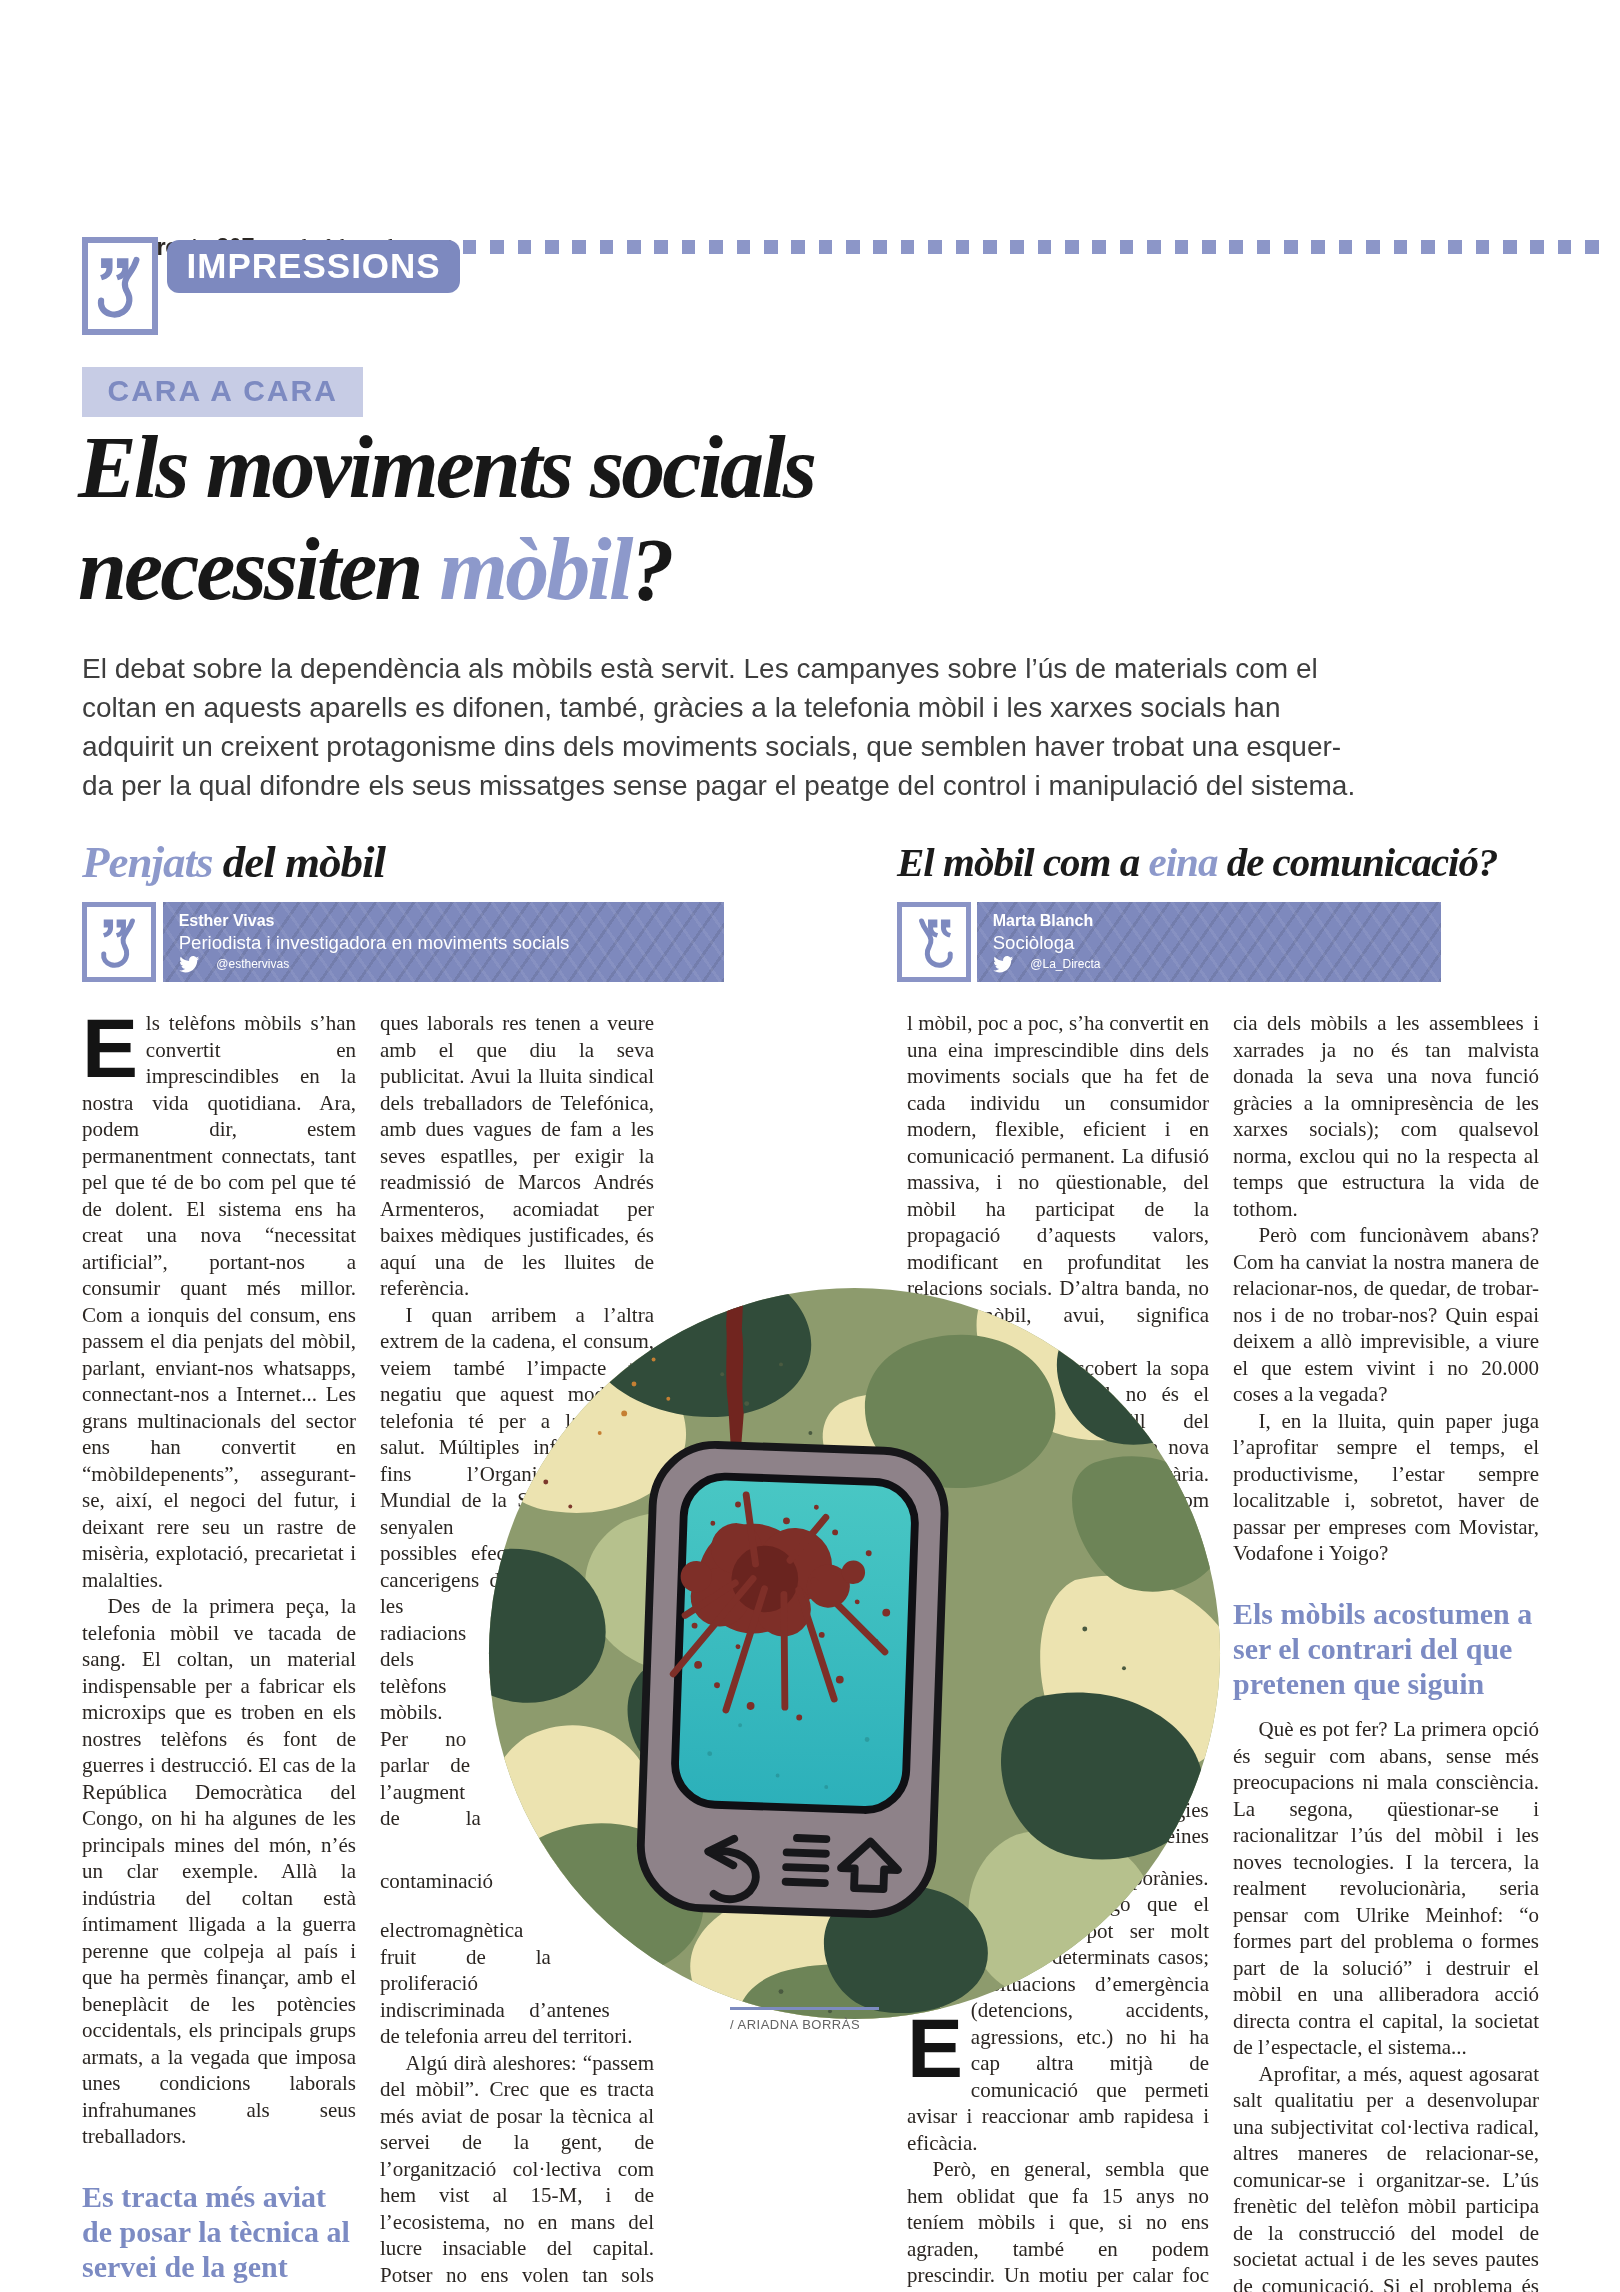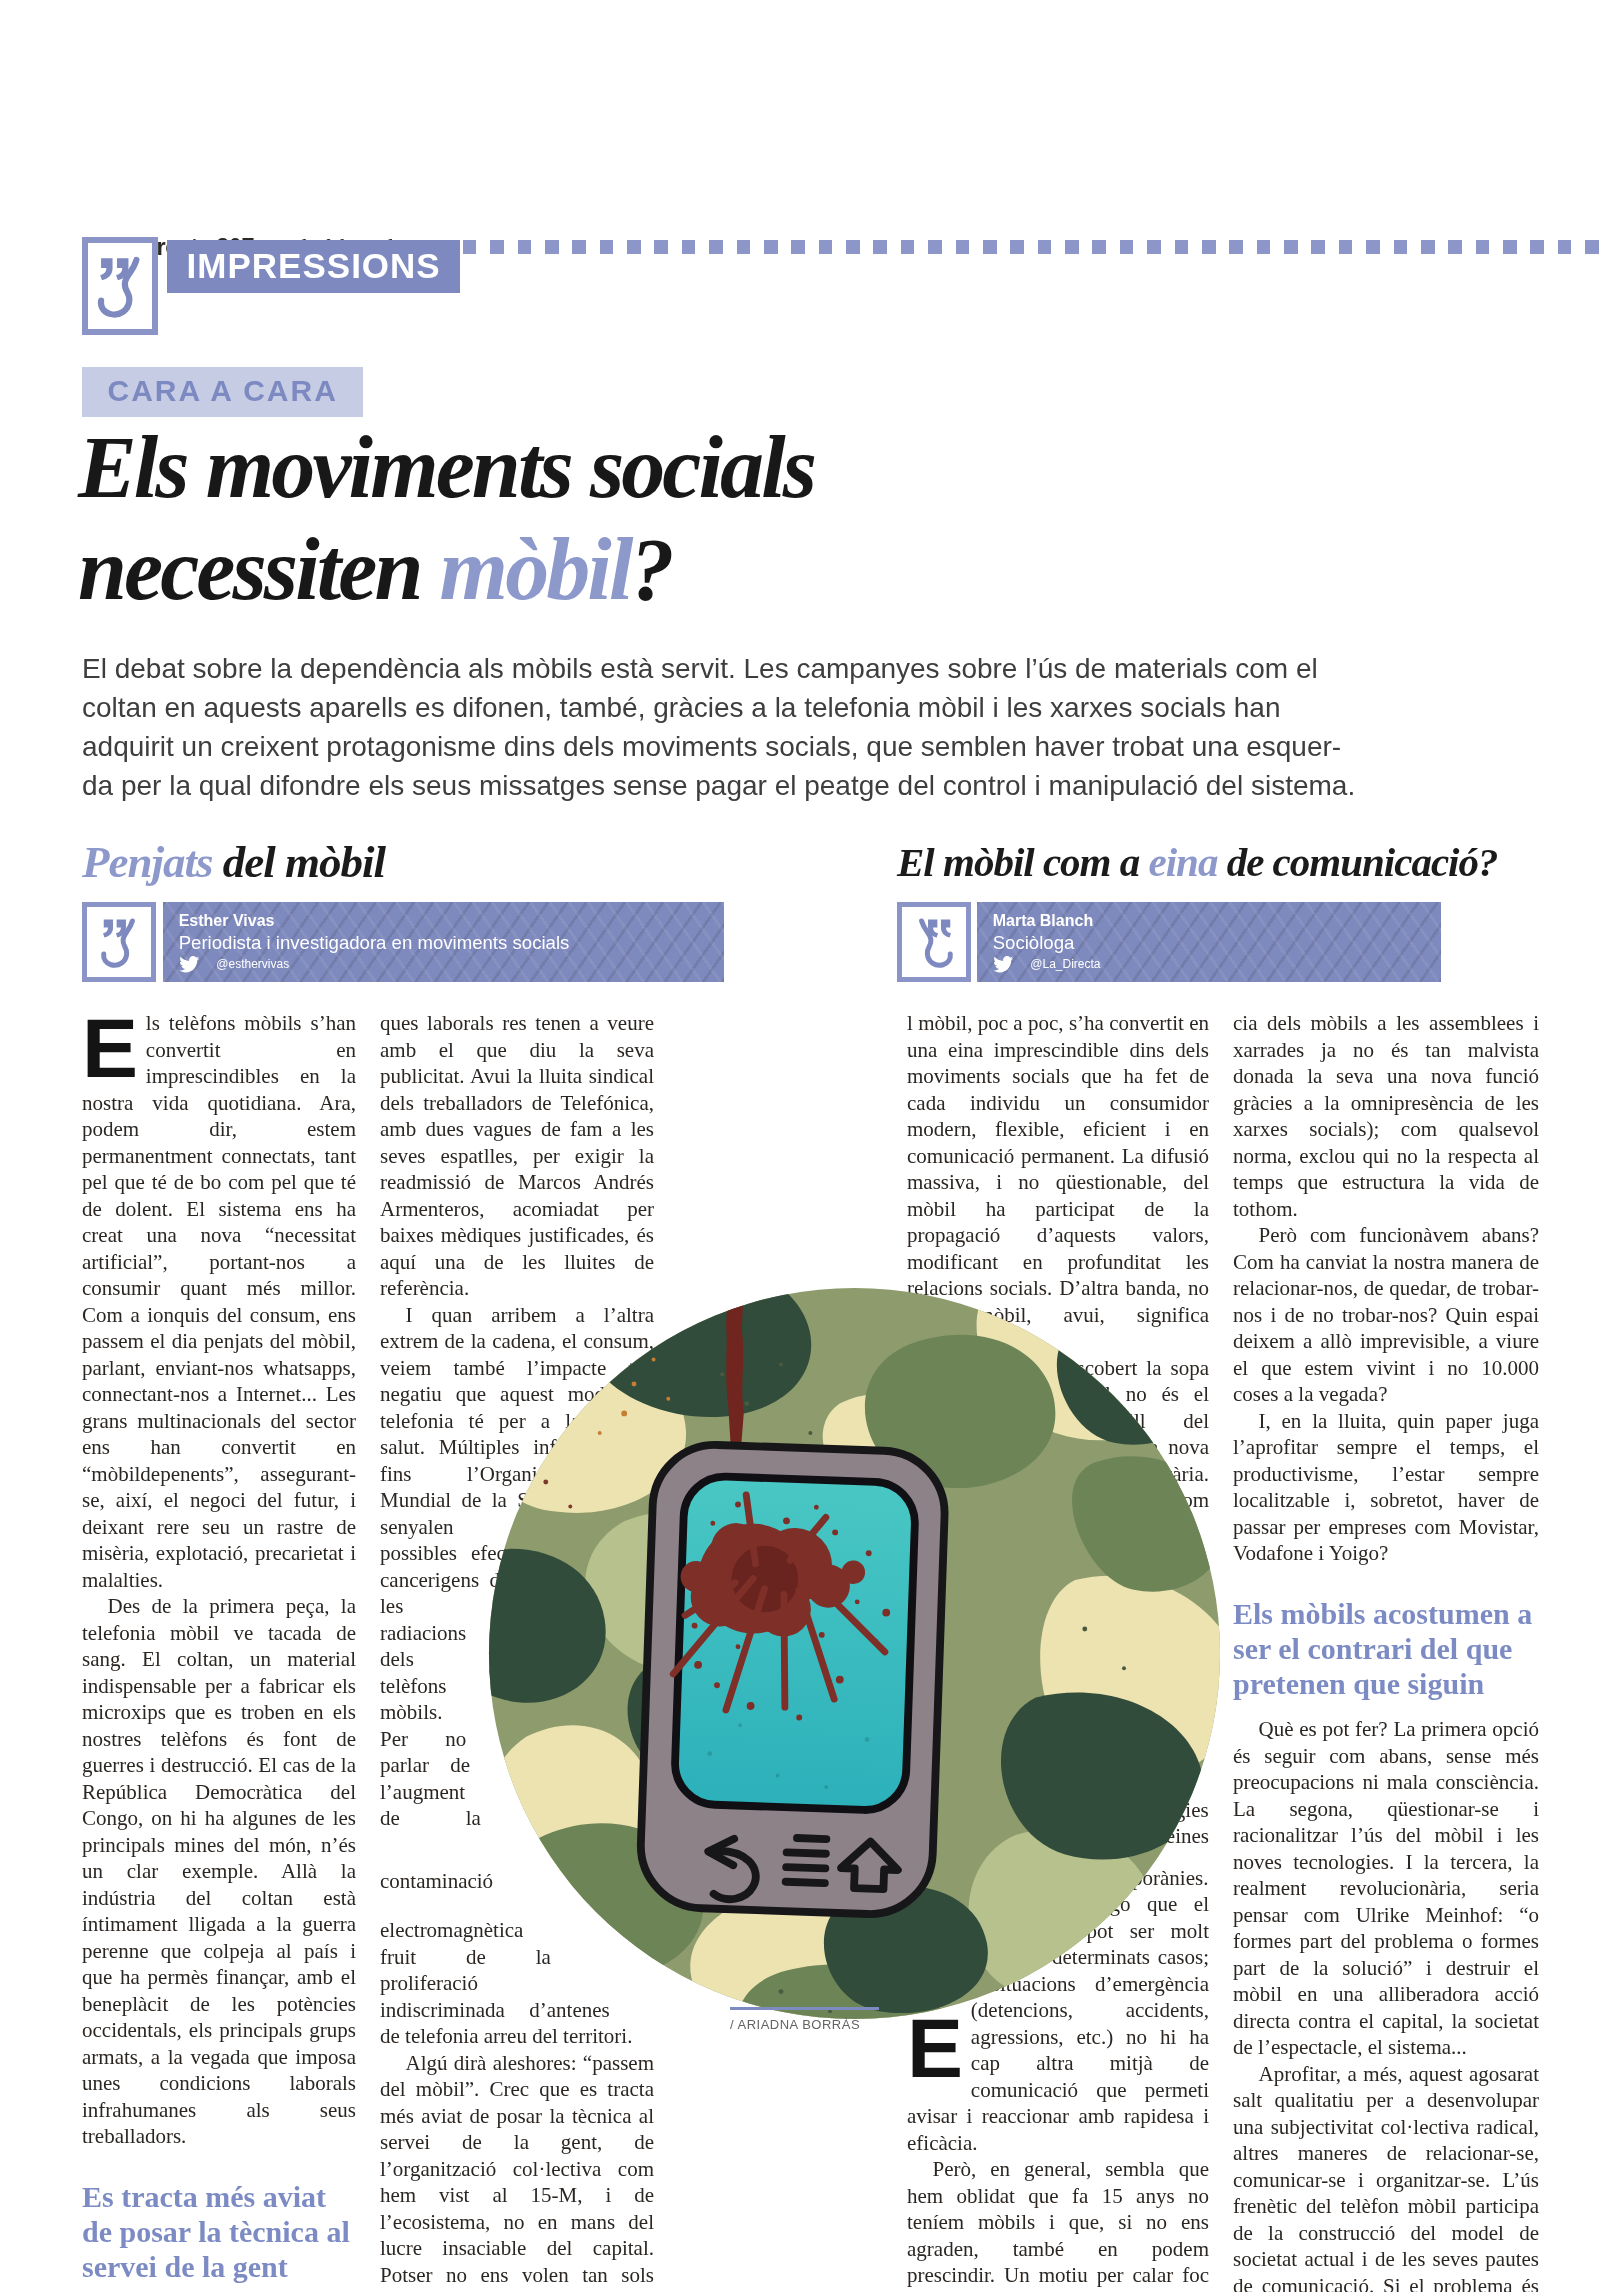--- a/index.html
+++ b/index.html
@@ -12,21 +12,21 @@
   .brand{display:inline-block;font:bold 23.5px/27.4px "Liberation Sans",sans-serif;letter-spacing:-0.5px;margin-right:9.8px;}
   .pdate{display:inline-block;font:22.5px/27.4px "Liberation Serif",serif;}
   .squares{position:absolute;left:408px;top:240px;right:0;height:15.7px;overflow:hidden;white-space:nowrap;}
   .squares .square{display:inline-block;width:13.7px;height:13.7px;margin-right:13.7px;background:#8c96c8;}
 
   
   .logo-box{position:absolute;background:#ffffff;border:6.9px solid #8a94c6;box-sizing:border-box;
             display:flex;align-items:center;justify-content:center;}
   .logo-top{left:82px;top:237px;width:76px;height:98px;}
   .section-band{position:absolute;left:167px;top:240px;background:#7d89bf;color:#ffffff;
-                font:bold 35px/35px "Liberation Sans",sans-serif;letter-spacing:1px;padding:7.8px 19.6px 9.8px;}
+                font:bold 35px/35px "Liberation Sans",sans-serif;letter-spacing:1px;padding:7.8px 19.6px 9.8px;border-radius:12px;}
   .kicker{position:absolute;left:82px;top:367px;background:#c7cce5;color:#7d8ac1;
           font:bold 30px/30px "Liberation Sans",sans-serif;letter-spacing:2px;padding:8.8px 25.5px 10.8px;}
 
   
   .headline{position:absolute;left:78px;top:417px;width:1470px;
             font:bold italic 88px/102px "Liberation Serif",serif;letter-spacing:-2.9px;color:#181818;}
   .headline .seg-accent{color:#8d99cb;}
   .lede{position:absolute;left:82px;top:649px;width:1490px;
         font:28px/39px "Liberation Sans",sans-serif;color:#3e3e3e;letter-spacing:0;}
 
@@ -159,21 +159,21 @@
 
   <div class="col" style="left:907px;width:302px;">
       <div class="wrap-left"></div>
       <p class="bodyp noindent"><span class="dropcap">E</span>l mòbil, poc a poc, s’ha convertit en una eina imprescindible dins dels moviments socials que ha fet de cada individu un consumidor modern, flexible, eficient i en comunicació permanent. La difusió massiva, i no qüestionable, del mòbil ha participat de la propagació d’aquests valors, modificant en profunditat les relacions socials. D’altra banda, no tenir mòbil, avui, significa marginació.</p>
       <p class="bodyp">No hem descobert la sopa d’all, el mòbil no és el principal perill del sistema, no és la nova lluita prioritària. Tampoc som primitivistes que rebutgem sense més les tecnologies i les eines contemporànies. No nego que el mòbil pot ser molt útil en determinats casos; en situacions d’emergència (detencions, accidents, agressions, etc.) no hi ha cap altra mitjà de comunicació que permeti avisar i reaccionar amb rapidesa i eficàcia.</p>
       <p class="bodyp">Però, en general, sembla que hem oblidat que fa 15 anys no teníem mòbils i que, si no ens agraden, també en podem prescindir. Un motiu per calar foc al teu aparell o, almenys, per a plantejar-se’n la possibilitat és que els mòbils acostumen a ser el contrari del que pretenen que siguin, una eina de comunicació, En canvi, s’han convertit en una norma social (la presèn-</p>
     </div>
 
   <div class="col" style="left:1233px;width:306px;">
       <p class="bodyp noindent">cia dels mòbils a les assemblees i xarrades ja no és tan malvista donada la seva una nova funció gràcies a la omnipresència de les xarxes socials); com qualsevol norma, exclou qui no la respecta al temps que estructura la vida de tothom.</p>
-      <p class="bodyp">Però com funcionàvem abans? Com ha canviat la nostra manera de relacionar-nos, de quedar, de trobar-nos i de no trobar-nos? Quin espai deixem a allò imprevisible, a viure el que estem vivint i no 10.000 coses a la vegada?</p>
+      <p class="bodyp">Però com funcionàvem abans? Com ha canviat la nostra manera de relacionar-nos, de quedar, de trobar-nos i de no trobar-nos? Quin espai deixem a allò imprevisible, a viure el que estem vivint i no 20.000 coses a la vegada?</p>
       <p class="bodyp">I, en la lluita, quin paper juga l’aprofitar sempre el temps, el productivisme, l’estar sempre localitzable i, sobretot, haver de passar per empreses com Movistar, Vodafone i Yoigo?</p>
       <h3 class="subhead">Els mòbils acostumen a ser el contrari del que pretenen que siguin</h3>
       <p class="bodyp">Què es pot fer? La primera opció és seguir com abans, sense més preocupacions ni mala consciència. La segona, qüestionar-se i racionalitzar l’ús del mòbil i les noves tecnologies. I la tercera, la realment revolucionària, seria pensar com Ulrike Meinhof: “o formes part del problema o formes part de la solució” i destruir el mòbil en una alliberadora acció directa contra el capital, la societat de l’espectacle, el sistema...</p>
       <p class="bodyp">Aprofitar, a més, aquest agosarat salt qualitatiu per a desenvolupar una subjectivitat col·lectiva radical, altres maneres de relacionar-se, comunicar-se i organitzar-se. L’ús frenètic del telèfon mòbil participa de la construcció del model de societat actual i de les seves pautes de comunicació. Si el problema és col·lectiu, la solució també ha de ser-ho; seria molt més fàcil construir noves formes d’organització i de comunicació fora de la dependència del mòbil si la gent del teu entorn també ho té en compte.</p>
     </div>
 
   <svg class="illustration" viewBox="0 0 750 750">
     <defs>
       <clipPath id="circ">
           <circle cx="375" cy="375" r="373"></circle>

